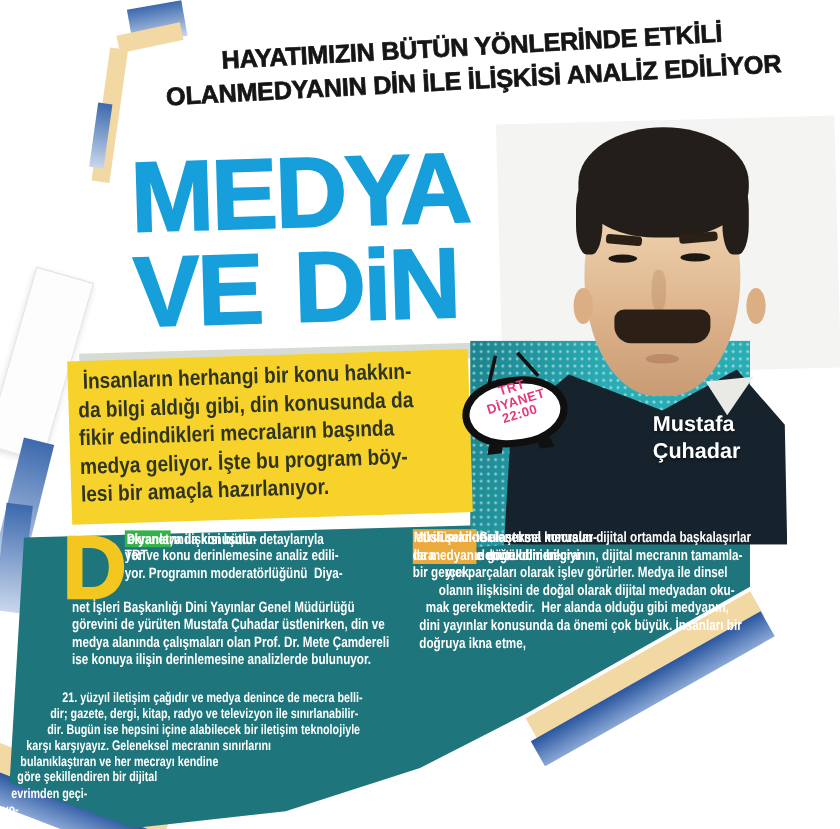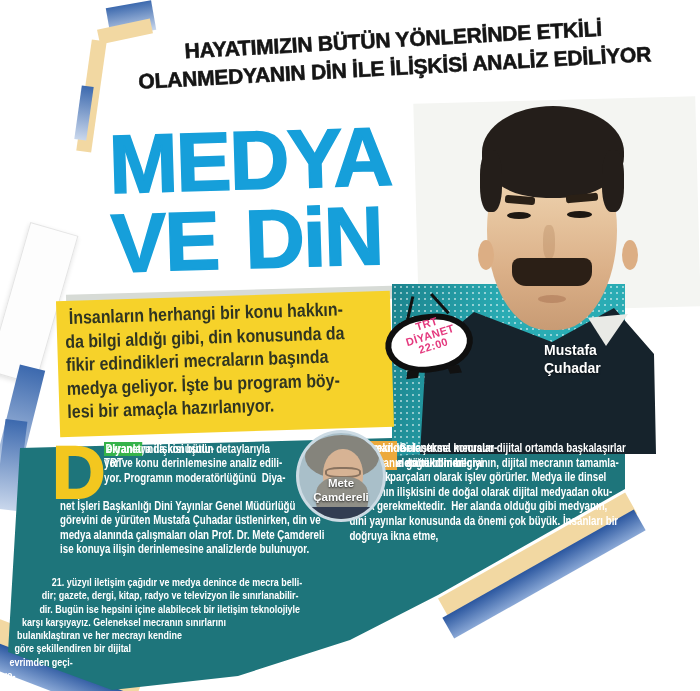--- a/index.html
+++ b/index.html
@@ -70,21 +70,21 @@
   .headline{left:98px;top:26px;width:592px;transform:rotate(-3.1deg);text-align:center;
     font-size:21px;line-height:1.33;font-weight:800;color:#151515;white-space:pre-line;
     letter-spacing:-.2px;-webkit-text-stroke:.6px #151515;z-index:5;}
   .title{left:110px;top:122px;transform:rotate(-1.7deg);font-size:83px;line-height:.95;
     font-weight:700;color:#169fda;letter-spacing:-2px;word-spacing:6px;white-space:pre-line;
     -webkit-text-stroke:1.5px #169fda;z-index:5;}
   .yellow-box{left:58px;top:296px;width:334px;height:136px;background:#f6d22a;transform:rotate(-1.8deg);z-index:5;}
   .yellow-box .txt{left:8px;top:5px;white-space:pre;font-size:18.5px;line-height:23.6px;
     font-weight:700;color:#303522;transform:scaleX(.86);transform-origin:0 0;}
 
-  .cap-mustafa{left:544px;top:342px;font-size:14px;font-weight:700;color:#fff;line-height:1.25;
+  .cap-mustafa{left:544px;top:342px;font-size:18px;font-weight:700;color:#fff;line-height:1.25;
     white-space:pre-line;text-shadow:0 1px 2px rgba(0,0,0,.6);z-index:6;}
 
   
   .dropcap{left:52px;top:436px;font-size:74px;line-height:1;font-weight:700;color:#f3c71f;
     -webkit-text-stroke:2px #f3c71f;z-index:5;}
   .bodytxt{white-space:pre;font-weight:700;color:#fff;transform-origin:0 0;z-index:5;}
   .p1top{left:104px;top:442px;font-size:12.5px;line-height:14.3px;transform:scaleX(.78);}
   .p1rest{left:60px;top:499px;font-size:12.5px;line-height:14.3px;transform:scaleX(.78);}
   .lead-word{color:#f3cf25;position:static;}
   .brand-hl{background:#35b34a;color:#fff;padding:0 2px;position:static;}
@@ -197,23 +197,14 @@
           yıcı parçaları olarak işlev görürler. Medya ile dinsel
         olanın ilişkisini de doğal olarak dijital medyadan oku-
     mak gerekmektedir.  Her alanda olduğu gibi medyanın,
   dini yayınlar konusunda da önemi çok büyük. İnsanları bir
   doğruya ikna etme, </span><span class="islam-hl">İslam</span><span>'ın doğrularını
 izah etme ve doğru dini bilgiyi </span><span class="muslim-hl">Müslüman-
 lara</span><span> etkili şekilde ulaştırma konusun-
 da medyanın gücü bilinen
 bir gerçek.</span></div>
 
-  <div class="mete">
-    <div class="mhair"></div>
-    <div class="mface"></div>
-    <div class="mglass"></div>
-    <div class="mbeard"></div>
-    <div class="msweater"></div>
-    <div class="mcap">Mete
-Çamdereli</div>
-  </div>
 
 </div>
 
 </body></html>

